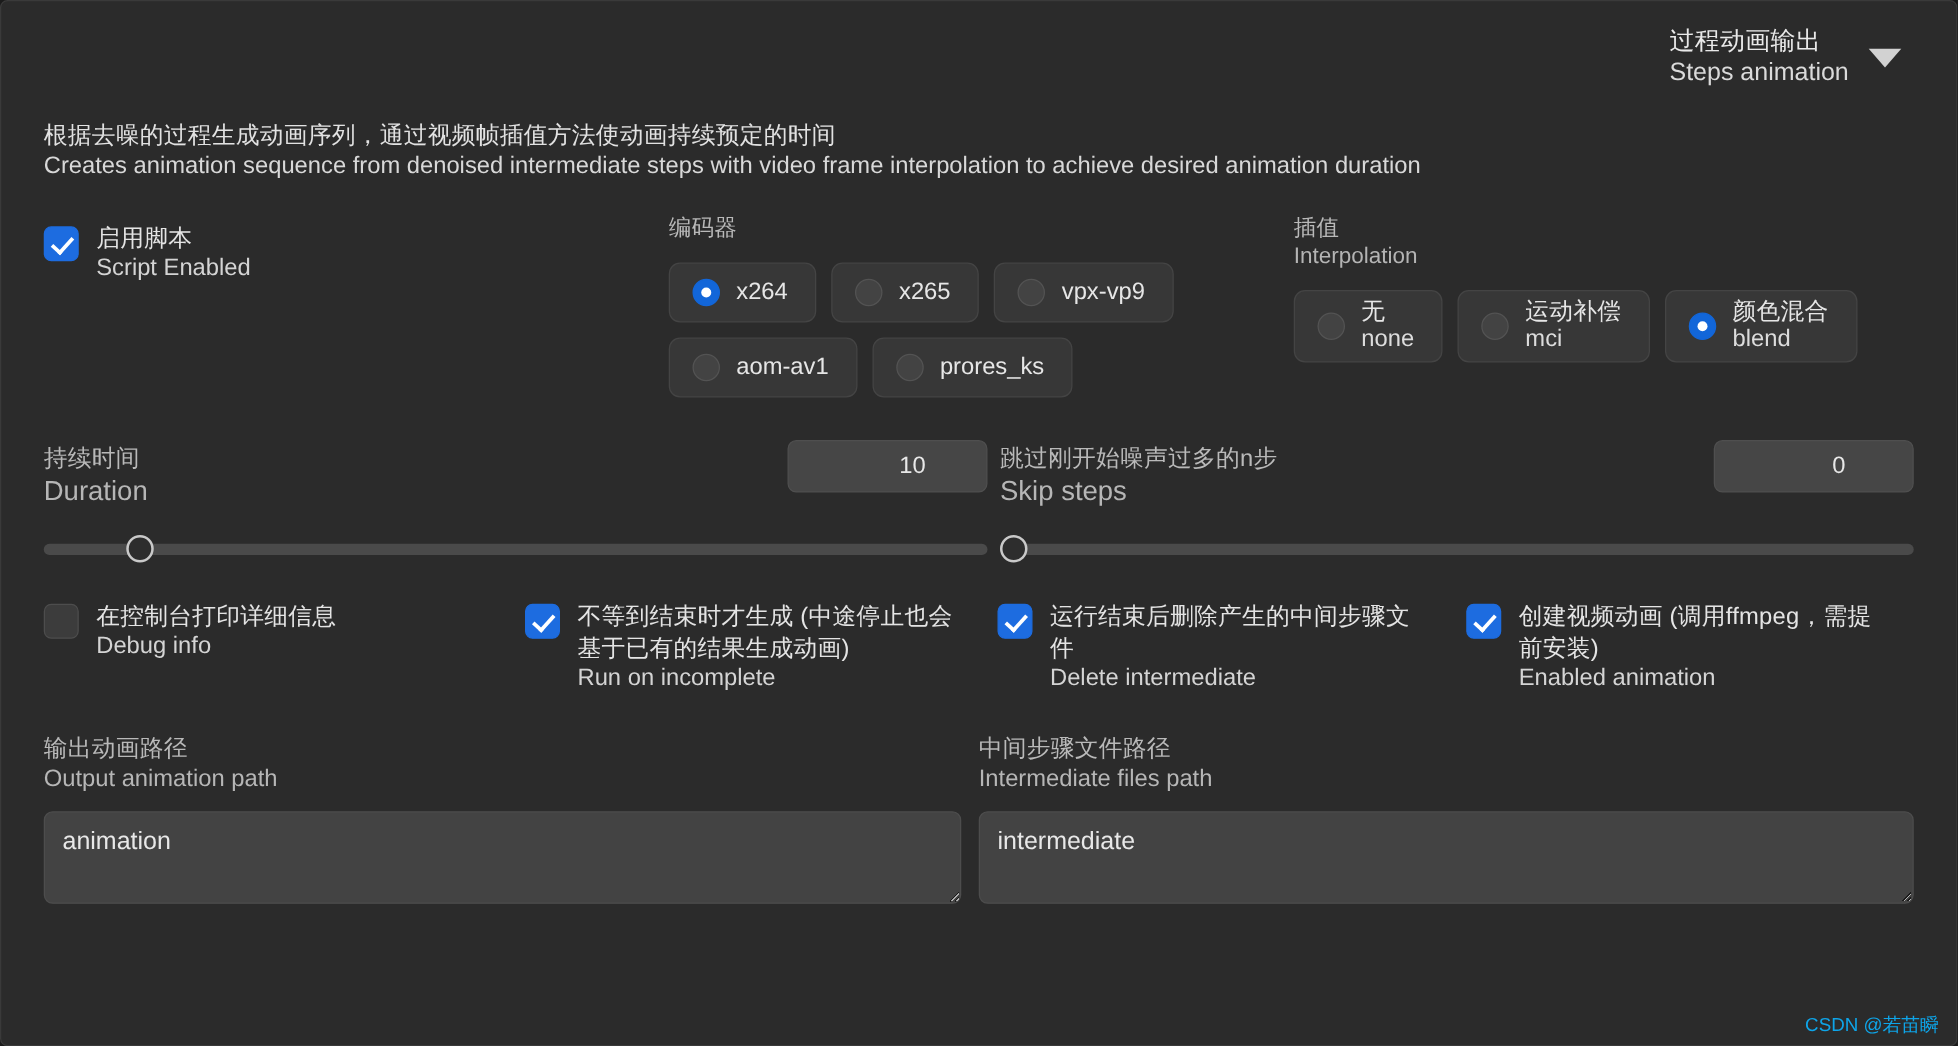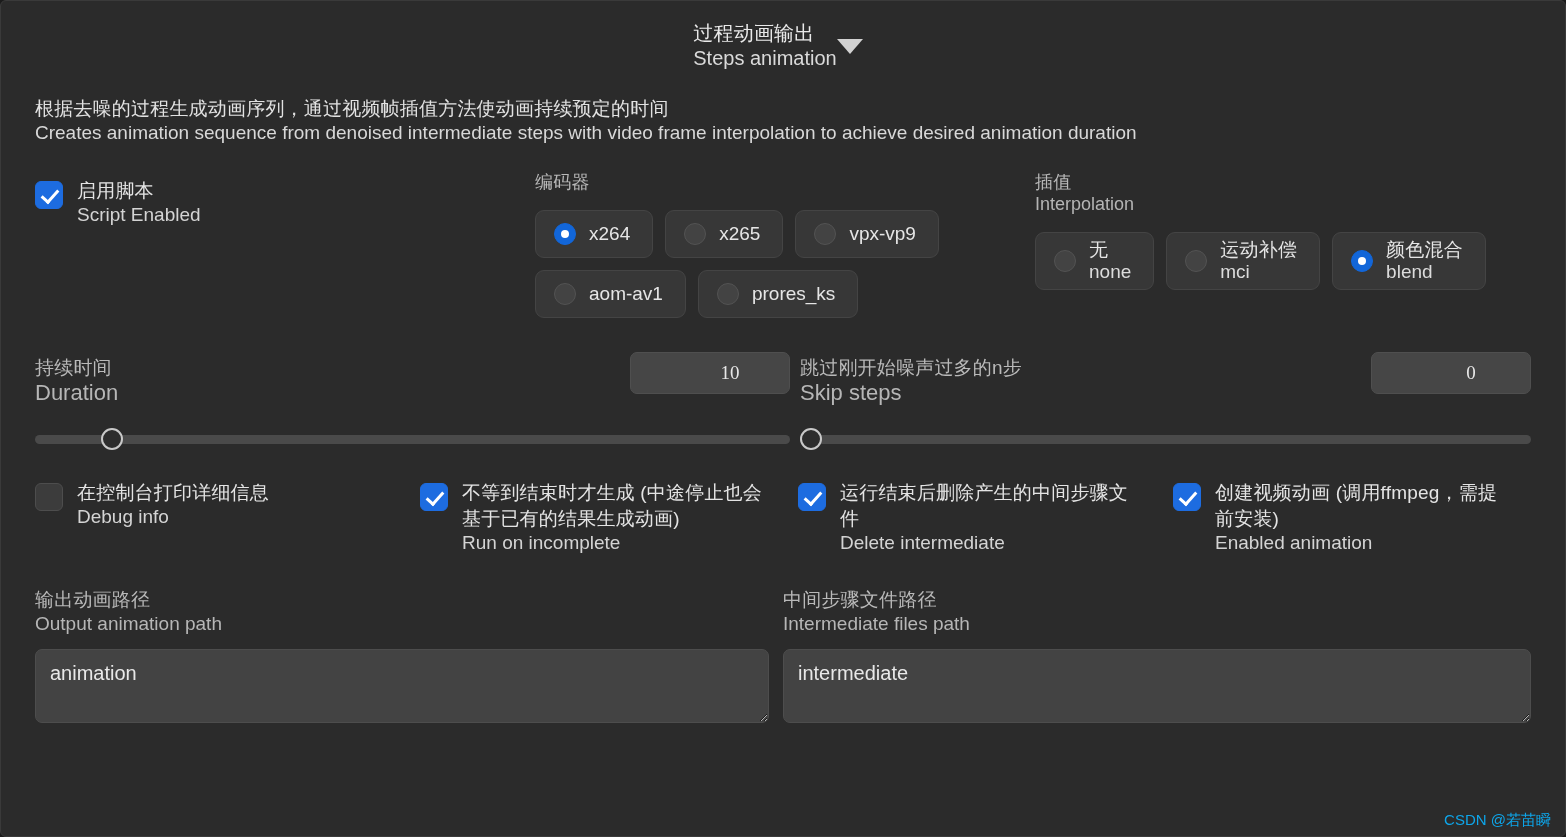--- a/index.html
+++ b/index.html
@@ -16,21 +16,21 @@
     position: relative;
     width: 1566px; height: 837px;
     background: #2b2b2b;
     border: 1px solid #3a3a3a;
     border-radius: 6px;
     padding: 0;
   }
   .panel-inner { padding: 20px 34px 0 34px; position: relative; height: 100%; }
 
   
-  .header-row { display: flex; align-items: flex-start; justify-content: center; }
+  .header-row { display: flex; align-items: flex-start; justify-content: flex-end; gap: 16px; }
   .bilingual { line-height: 1.24; }
   .zh { color: #e4e4e4; font-size: 19px; letter-spacing: .2px; }
   .en { color: #d6d6d6; font-size: 19px; }
   .title .zh { font-size: 20px; color: #e9e9e9; }
   .title .en { font-size: 20px; color: #dadada; }
   .collapse-arrow {
     width: 0; height: 0;
     border-left: 13px solid transparent;
     border-right: 13px solid transparent;
     border-top: 15px solid #d2d2d2;
@@ -106,21 +106,21 @@
   .sl-half.right { flex: 1; width: auto; }
   .sl-top { display: flex; align-items: flex-start; justify-content: space-between; }
   .sl-lab { line-height: 1.22; padding-top: 4px; }
   .sl-lab .zh { font-size: 19px; color: #b9b9b9; display: block; }
   .sl-lab .en { font-size: 22px; color: #b6b6b6; display: block; }
   .numbox {
     width: 160px; height: 42px;
     background: #464646; border: 1px solid #4f4f4f; border-radius: 7px;
     color: #e8e8e8; font-size: 19px;
     display: flex; align-items: center; justify-content: center;
-    font-family: Liberation Serif, serif;
+    font-family: Liberation Sans, sans-serif;
     padding-left: 40px;
   }
   .track-wrap { margin-top: 22px; position: relative; height: 22px; }
   .track {
     position: absolute; top: 7px; left: 0; right: 0; height: 9px;
     background: #4a4a4a; border-radius: 5px;
   }
   .thumb {
     position: absolute; top: 0;
     width: 22px; height: 22px; border-radius: 50%;

